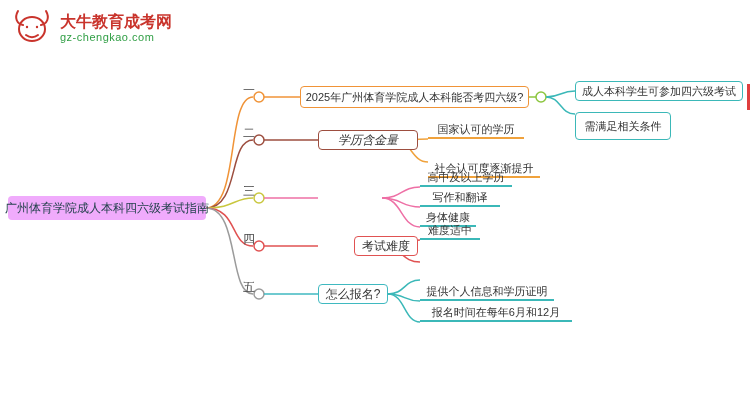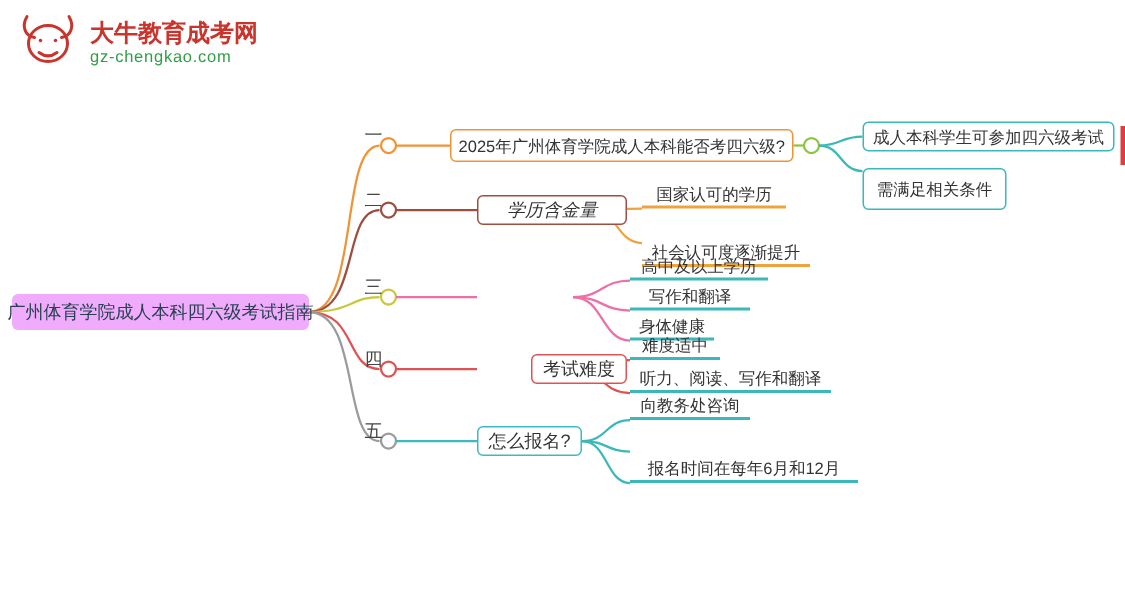--- a/index.html
+++ b/index.html
@@ -101,20 +101,19 @@
   <div class="node boxed" style="left:318px;top:130px;width:100px;height:20px;border-color:#9d4e3f;font-size:12px;font-style:italic;">学历含金量</div>
   <div class="node underline" style="left:428px;top:121px;width:96px;height:18px;border-color:#f0a23c;">国家认可的学历</div>
   <div class="node underline" style="left:428px;top:144px;width:112px;height:18px;border-color:#f0a23c;margin-top:16px;">社会认可度逐渐提升</div>
 
   <div class="node underline" style="left:420px;top:169px;width:92px;height:18px;">高中及以上学历</div>
   <div class="node underline" style="left:420px;top:189px;width:80px;height:18px;">写作和翻译</div>
   <div class="node underline" style="left:420px;top:209px;width:56px;height:18px;">身体健康</div>
 
   <div class="node boxed" style="left:318px;top:236px;width:64px;height:20px;border-color:#e05252;font-size:12px;margin-left:36px;">考试难度</div>
   <div class="node underline" style="left:420px;top:222px;width:60px;height:18px;">难度适中</div>
-  <div class="node underline" style="left:420px;top:244px;width:134px;height:18px;">听力、阅读、写作和翻译</div>
 
   <div class="node boxed" style="left:318px;top:284px;width:70px;height:20px;border-color:#3fb9c0;font-size:12px;">怎么报名?</div>
-  <div class="node underline" style="left:420px;top:262px;width:80px;height:18px;">向教务处咨询</div>
+  <div class="node underline" style="left:420px;top:283px;width:134px;height:18px;">提供个人信息和学历证明</div>
   <div class="node underline" style="left:420px;top:304px;width:152px;height:18px;">报名时间在每年6月和12月</div>
 
   <div class="edge-mark"></div>
 </div>
 
 </body></html>

